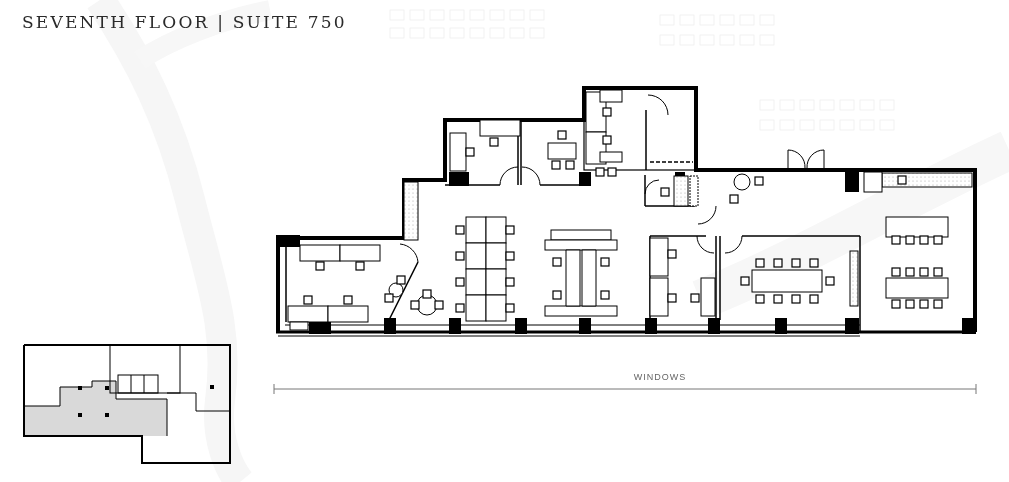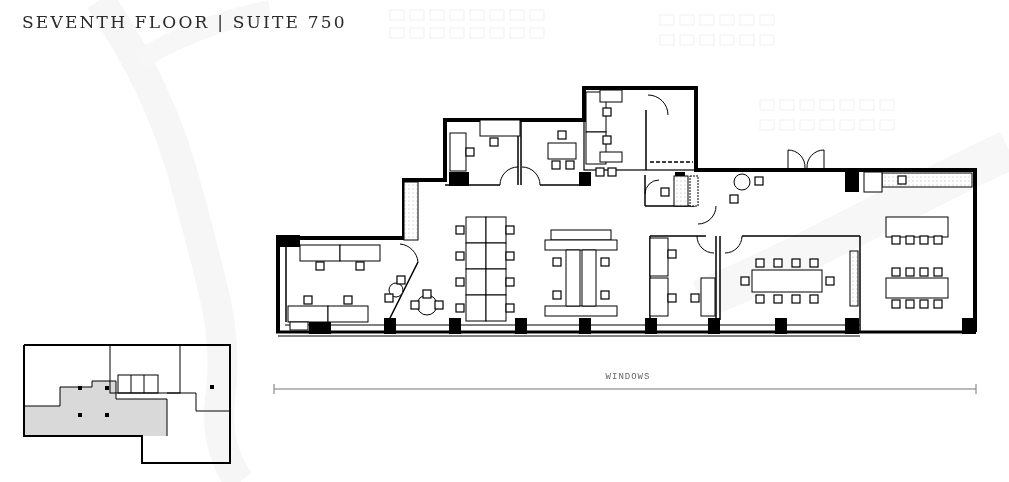--- a/index.html
+++ b/index.html
@@ -1,21 +1,21 @@
 <!DOCTYPE html>
 <html><head>
 <meta charset="utf-8">
 <style>
   html, body { margin:0; padding:0; }
   body { width:1009px; height:482px; background:#ffffff; position:relative; overflow:hidden; font-family:"Liberation Serif", serif; }
   .bg-map { position:absolute; left:0; top:0; width:1009px; height:482px; }
   .title { position:absolute; left:22px; top:10px; color:#2a2a2a; font-family:"DejaVu Serif", serif; letter-spacing:2.2px; font-size:17px; line-height:24px; }
   .title div { white-space:nowrap; }
   .plan { position:absolute; left:0; top:0; }
-  .windows-label { position:absolute; left:580px; top:372px; width:96px; text-align:center; font-family:Liberation Mono, monospace; font-size:9px; letter-spacing:1px; color:#666; }
+  .windows-label { position:absolute; left:612px; top:372px; width:96px; text-align:center; font-family:Liberation Sans, sans-serif; font-size:9px; letter-spacing:1px; color:#666; }
   .keyplan { position:absolute; left:20px; top:343px; }
 </style>
 </head>
 <body>
 
 <svg class="bg-map" viewBox="0 0 1009 482" width="1009" height="482">
   <g fill="none" stroke="#efefef" stroke-width="1">
     <path d="M100 0 C140 60 170 120 190 200 C210 280 230 330 220 400 C215 440 230 470 240 482" stroke-width="30" stroke="#f6f6f6"></path>
     <path d="M140 60 C170 40 220 20 270 10" stroke-width="20" stroke="#f7f7f7"></path>
     <path d="M700 300 C800 260 900 200 1009 150" stroke-width="40" stroke="#f7f7f7"></path>

